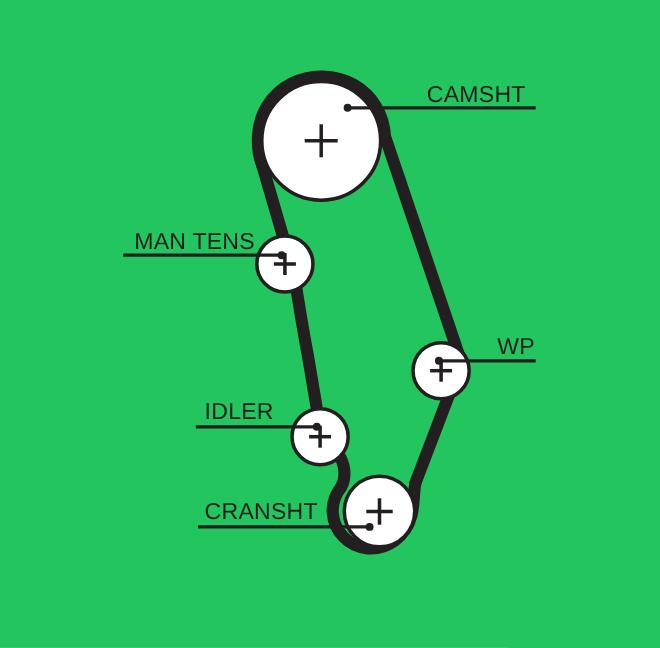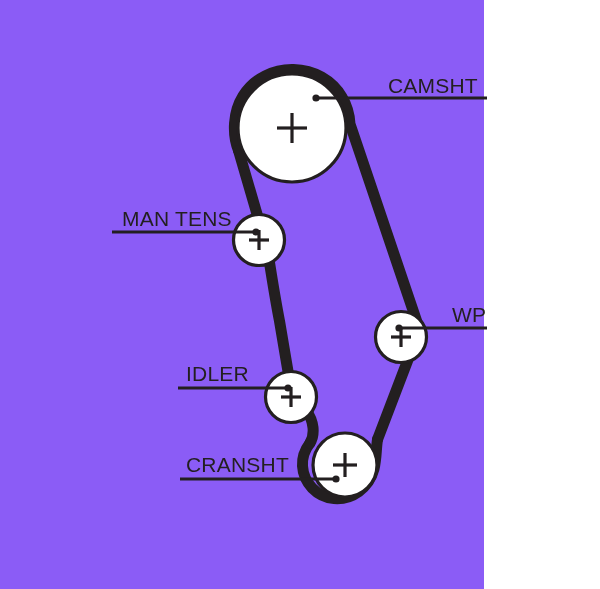--- a/index.html
+++ b/index.html
@@ -8,23 +8,23 @@
     background: #ffffff;
   }
   body {
     width: 600px;
     height: 589px;
     font-family: "Liberation Sans", sans-serif;
     overflow: hidden;
   }
   #diagram-root {
     position: relative;
-    width: 484px;
+    width: 600px;
     height: 589px;
-    background: #8b5cf6;
+    background: #22c55e;
   }
   svg.diagram-canvas {
     display: block;
     width: 600px;
     height: 589px;
   }
   .belt-path {
     fill: none;
     stroke: #231f20;
     stroke-width: 11;

